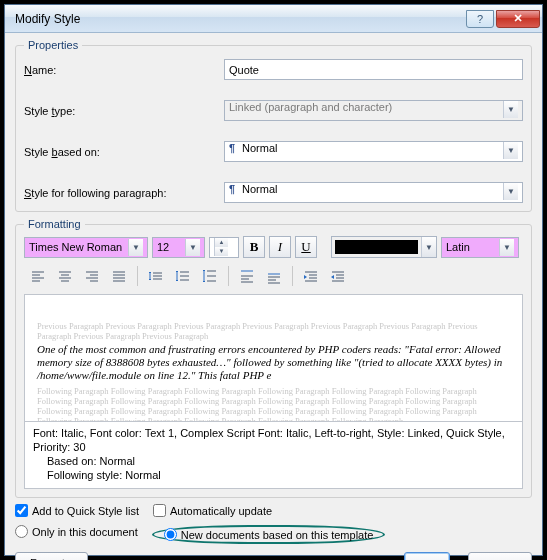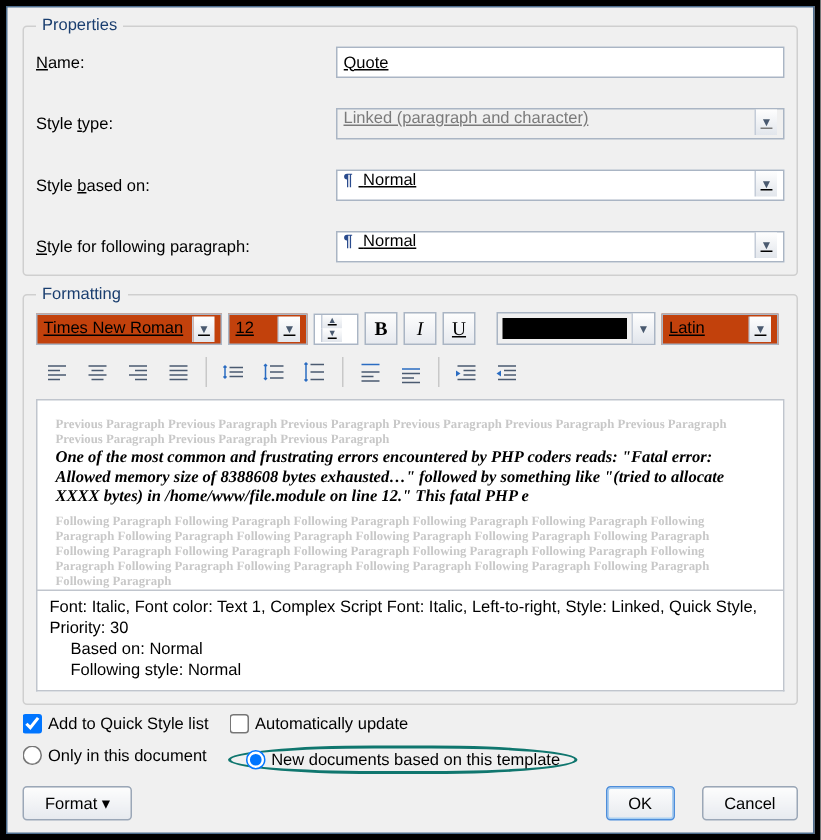--- a/index.html
+++ b/index.html
@@ -9,60 +9,67 @@
 .titlebar .title { flex: 1; color: #000; font-size: 12px; }
 .titlebar-btns { display: flex; gap: 2px; }
 .tb-btn { width: 28px; height: 18px; border: 1px solid #6c8fab; border-radius: 0 0 3px 3px; background: linear-gradient(#eef5fb,#cfe3f4); display: flex; align-items: center; justify-content: center; font-size: 11px; color: #395a7a; }
 .tb-btn.close { width: 44px; background: linear-gradient(#e9a0a0,#d44b3f 45%,#c73426 46%,#d85a4f); color: #fff; border-color: #9d3a30; font-weight: bold; }
 .body { padding: 6px 10px 8px; }
 fieldset { border: 1px solid #cfcfcf; border-radius: 3px; padding: 6px 8px 8px; margin-bottom: 6px; }
 legend { padding: 0 4px; color: #1a3e6f; font-size: 11px; }
 .prop-grid { display: grid; grid-template-columns: 180px 1fr; row-gap: 6px; column-gap: 6px; align-items: center; margin-top: 2px; gap: 20px; }
 .label { color: #000; }
 .label .u { text-decoration: underline; }
-input[type=text], .select, .combo, .spin { height: 21px; border: 1px solid #aab5c4; background: #fff; padding: 0 4px; width: 100%; text-decoration: underline; }
+input[type=text], .select, .combo, .spin { height: 21px; border: 1px solid #aab5c4; background: #fff; padding: 0 4px; width: 100%; }
 .select { display: flex; justify-content: space-between; }
 .select .arrow { width: 15px; height: 17px; background: linear-gradient(#fefefe,#e2e6ec); border-left: 1px solid #c4ccd8; display: flex; align-items: center; justify-content: center; color: #4a5a70; font-size: 8px; }
 .select.disabled { background: #f0f0f0; color: #7a7a7a; }
 .para-icon { display: inline-block; width: 10px; font-weight: bold; color: #2a4b8d; }
 .fmt-row { display: flex; gap: 4px; align-items: center; margin-bottom: 8px; }
-.combo { width: 124px; display: flex; align-items: center; justify-content: space-between; background: #c2410c; }
+.combo { width: 124px; display: flex; align-items: center; justify-content: space-between; background: #f0abfc; }
 .combo.small { width: 53px; }
 .combo .arrow, .spin .arrow { width: 15px; height: 17px; background: linear-gradient(#fefefe,#e2e6ec); border-left: 1px solid #c4ccd8; display: flex; align-items: center; justify-content: center; color: #4a5a70; font-size: 8px; }
 .spin { width: 30px; display: flex; align-items: center; justify-content: space-between; }
 .spin-btns { width: 14px; display: flex; flex-direction: column; }
 .spin-btns div { height: 9px; border-left: 1px solid #c4ccd8; background: linear-gradient(#fefefe,#e2e6ec); font-size: 6px; text-align: center; line-height: 9px; color: #4a5a70; }
 .btn { height: 22px; min-width: 22px; border: 1px solid #aab5c4; background: linear-gradient(#fdfdfd,#e7eaef); display: inline-flex; align-items: center; justify-content: center; padding: 0 2px; }
 .btn.b { font-weight: bold; font-family: "Times New Roman"; font-size: 13px; }
 .btn.i { font-style: italic; font-family: "Times New Roman"; font-size: 13px; }
 .btn.u { text-decoration: underline; font-family: "Times New Roman"; font-size: 13px; }
 .color-combo { width: 106px; height: 22px; border: 1px solid #aab5c4; display: flex; align-items: center; }
 .color-combo .swatch { flex: 1; height: 14px; margin: 0 3px; background: #000; }
 .color-combo .arrow { width: 15px; height: 20px; background: linear-gradient(#fefefe,#e2e6ec); border-left: 1px solid #c4ccd8; display: flex; align-items: center; justify-content: center; color: #4a5a70; font-size: 8px; }
 .toolbar2 { display: flex; gap: 3px; margin-bottom: 6px; padding-left: 2px; }
 .ico-btn { width: 24px; height: 22px; border: 1px solid transparent; display: flex; align-items: center; justify-content: center; }
 .ico-btn svg { width: 16px; height: 16px; }
 .sep { width: 1px; height: 20px; background: #c8c8c8; margin: 0 3px; }
-.preview { border: 1px solid #c0c5cd; background: #fff; padding: 10px 12px; height: 128px; overflow: hidden; font-weight: bold; }
+.preview { border: 1px solid #c0c5cd; background: #fff; padding: 26px 12px; height: 128px; overflow: hidden; }
 .preview .ghost { color: #c8c8c8; font-family: "Times New Roman"; font-size: 8.5px; line-height: 10px; margin-bottom: 1px; }
 .preview .sample { font-family: "Times New Roman"; font-style: italic; font-size: 11px; line-height: 13px; color: #000; margin: 2px 0 4px; }
 .desc { border: 1px solid #c0c5cd; border-top: none; background: #fff; padding: 4px 8px 6px; font-size: 11px; line-height: 14px; }
 .opts { margin: 6px 0 8px; display: flex; flex-wrap: wrap; gap: 4px 14px; align-items: flex-start; }
 .cb, .rb { display: inline-flex; align-items: center; gap: 4px; }
 .cb input, .rb input { width: 13px; height: 13px; }
 .highlight { border: 2px solid #0f766e; border-radius: 50% / 60%; padding: 1px 10px; display: inline-flex; align-items: center; gap: 4px; }
 .bottom { display: flex; align-items: center; gap: 18px; }
 .std-btn { height: 23px; padding: 0 14px; border: 1px solid #9ba7b7; background: linear-gradient(#fdfdfd,#e7eaef); border-radius: 3px; }
 .std-btn.default { border-color: #4d8edb; box-shadow: 0 0 0 1px #a8cff2 inset; }
 .spacer { flex: 1; }
 </style>
 </head>
 <body>
 
 <div class="window">
+  <div class="titlebar">
+    <span class="title">Modify Style</span>
+    <div class="titlebar-btns">
+      <div class="tb-btn">?</div>
+      <div class="tb-btn close">✕</div>
+    </div>
+  </div>
   <div class="body">
 
     <fieldset>
       <legend>Properties</legend>
       <div class="prop-grid">
         <div class="label"><span class="u">N</span>ame:</div>
         <input type="text" value="Quote" style="">
         <div class="label">Style <span class="u">t</span>ype:</div>
         <div class="select disabled">
           <span>Linked (paragraph and character)</span>

